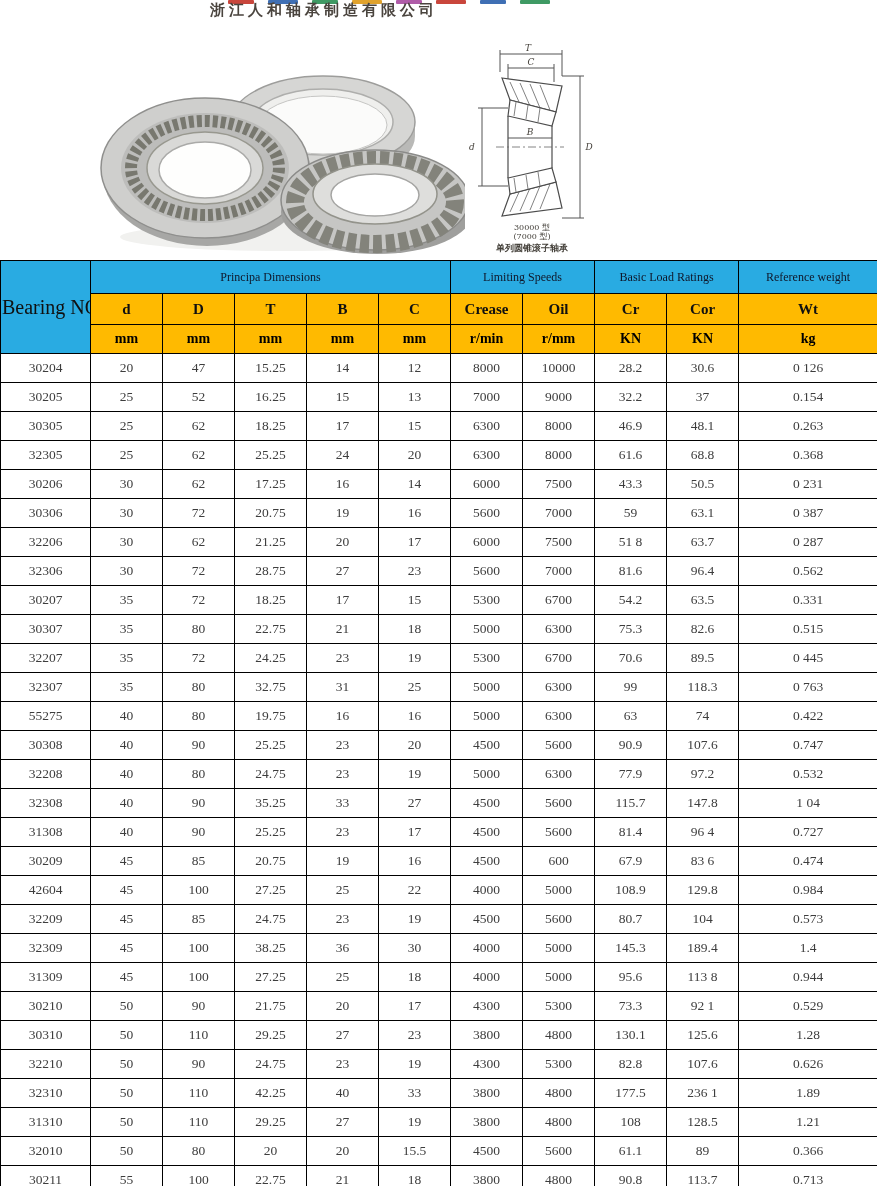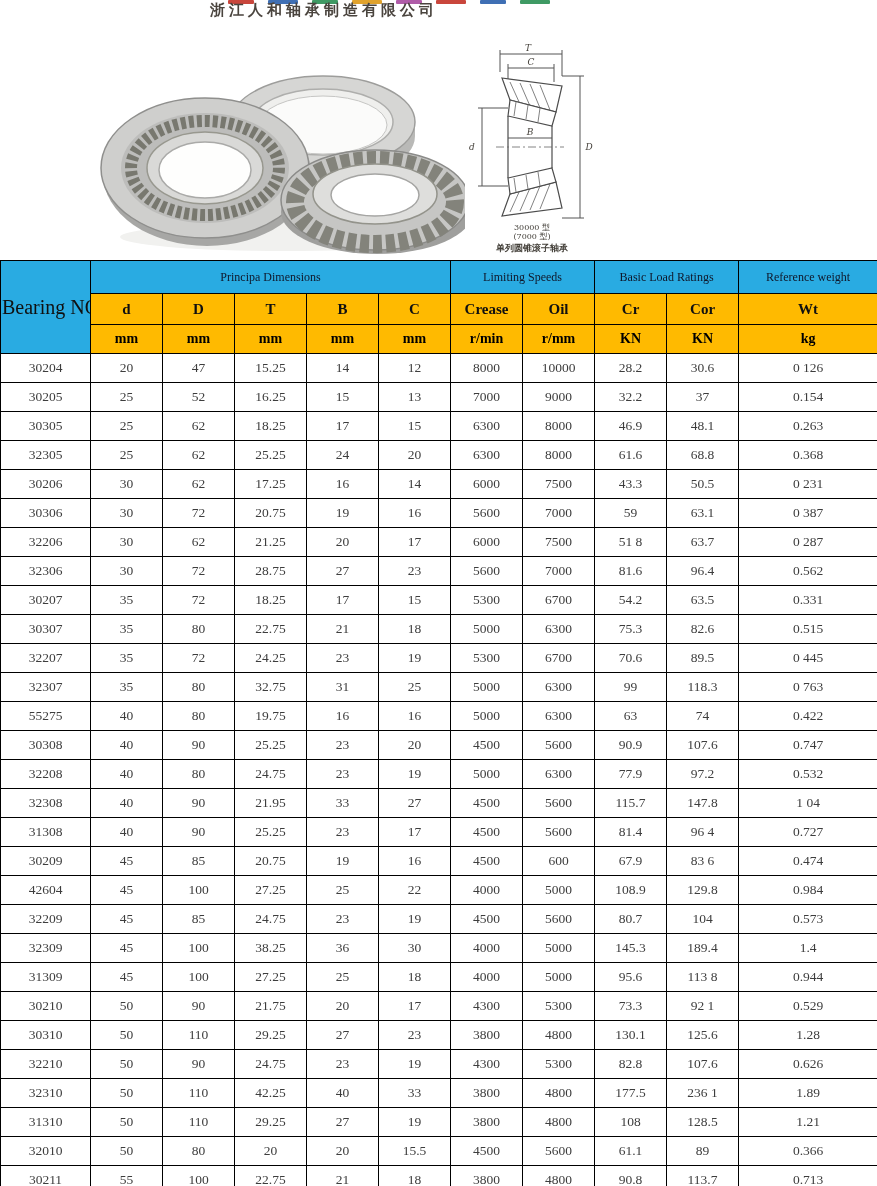--- a/index.html
+++ b/index.html
@@ -388,21 +388,21 @@
         <td class="cell">5000</td>
         <td class="cell">6300</td>
         <td class="cell">77.9</td>
         <td class="cell">97.2</td>
         <td class="cell">0.532</td>
       </tr>
       <tr>
         <td class="cell">32308</td>
         <td class="cell">40</td>
         <td class="cell">90</td>
-        <td class="cell">21.95</td>
+        <td class="cell">35.25</td>
         <td class="cell">33</td>
         <td class="cell">27</td>
         <td class="cell">4500</td>
         <td class="cell">5600</td>
         <td class="cell">115.7</td>
         <td class="cell">147.8</td>
         <td class="cell">1 04</td>
       </tr>
       <tr>
         <td class="cell">31308</td>

